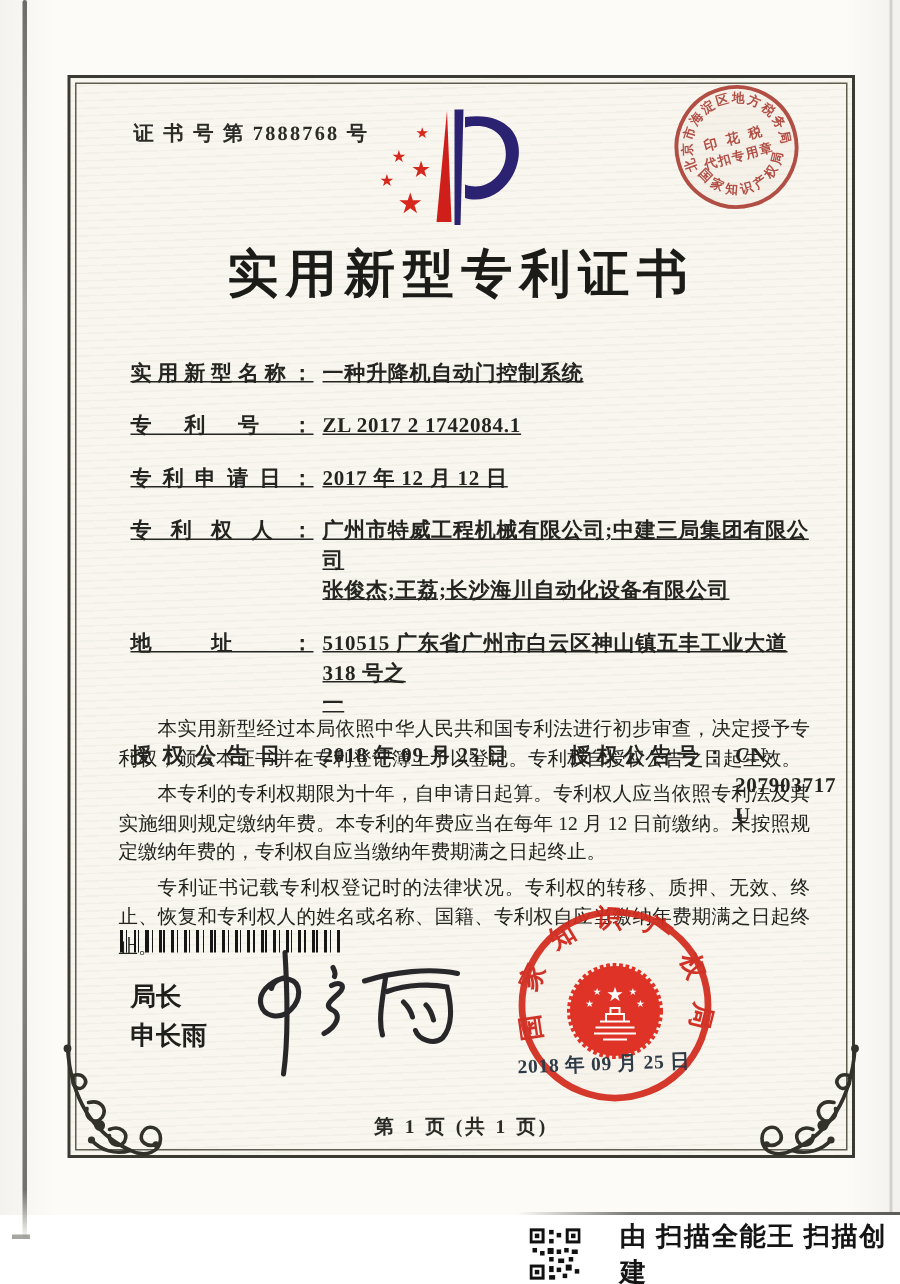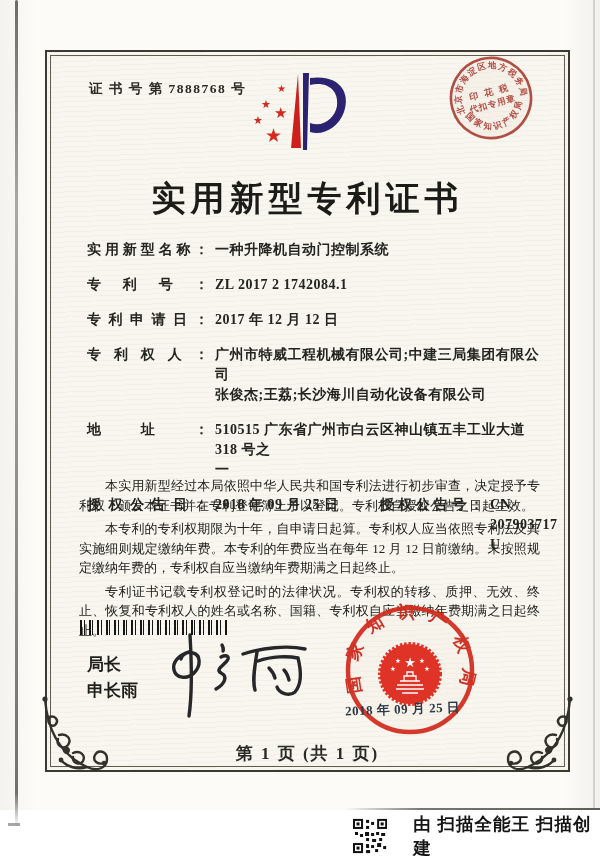--- a/index.html
+++ b/index.html
@@ -30,28 +30,28 @@
     background:
       repeating-linear-gradient(178deg,rgba(125,145,120,.05) 0 1px,rgba(0,0,0,0) 1px 5px),
       #f8f6ee;
     box-sizing:border-box;
   }
   .cert-no{
     position:absolute;left:42px;top:28px;font-size:13.5px;font-weight:bold;
     letter-spacing:1.5px;color:#2c2b26;
   }
   .cert-title{
-    position:absolute;left:0;top:124px;width:100%;text-align:center;
+    position:absolute;left:0;top:108px;width:100%;text-align:center;
     font-size:34px;font-weight:900;letter-spacing:5px;color:#1b1b18;
   }
   
   .cnipa-logo{position:absolute;left:200px;top:16px;width:112px;height:92px;}
   
   .fields{position:absolute;left:40px;top:188px;right:28px;font-size:14px;font-weight:bold;color:#242420;}
-  .frow{display:flex;margin-bottom:15px;line-height:20px;}
+  .frow{display:flex;margin-bottom:15px;line-height:20px;text-decoration:underline;}
   .flabel{flex:0 0 122px;text-align:justify;text-align-last:justify;-moz-text-align-last:justify;letter-spacing:.5px;}
   .fvalue{flex:1;margin-left:6px;letter-spacing:.5px;}
   .frow-pair{display:flex;margin-bottom:0;gap:35px;}
   .fgroup{display:flex;line-height:20px;}
   .fgroup.left{flex:0 0 258px;}
   .fgroup.right .flabel{flex:0 0 104px;}
   
   .paras{position:absolute;left:28px;top:420px;right:24px;
     font-size:13px;line-height:19.5px;color:#23231f;text-align:justify;font-weight:500;}
   .paras p{margin:4px;text-indent:2em;}
@@ -68,21 +68,21 @@
   .seal{position:absolute;left:295px;top:550px;width:136px;height:136px;opacity:.93;}
   .seal-date{
     position:absolute;left:298px;top:648px;width:140px;
     font-size:13px;font-weight:bold;color:#2e3a45;letter-spacing:.5px;transform:rotate(-2deg);
   }
   
   .tax-stamp{position:absolute;left:400px;top:2px;width:88px;height:88px;opacity:.88;}
   
   .page-footer{
     position:absolute;left:0;top:690px;width:100%;text-align:center;
-    font-size:17px;font-weight:bold;letter-spacing:2px;color:#2a2a26;
+    font-size:13px;font-weight:bold;letter-spacing:2px;color:#2a2a26;
   }
   
   .ornament{position:absolute;width:80px;height:84px;}
   .ornament.bl{left:-8px;bottom:-9px;}
   .ornament.br{right:-8px;bottom:-9px;transform:scaleX(-1);}
   
   .scanner-bar{
     position:absolute;left:353px;top:812px;display:flex;align-items:center;gap:26px;
     font-family:"Liberation Sans","DejaVu Sans",sans-serif;
   }

